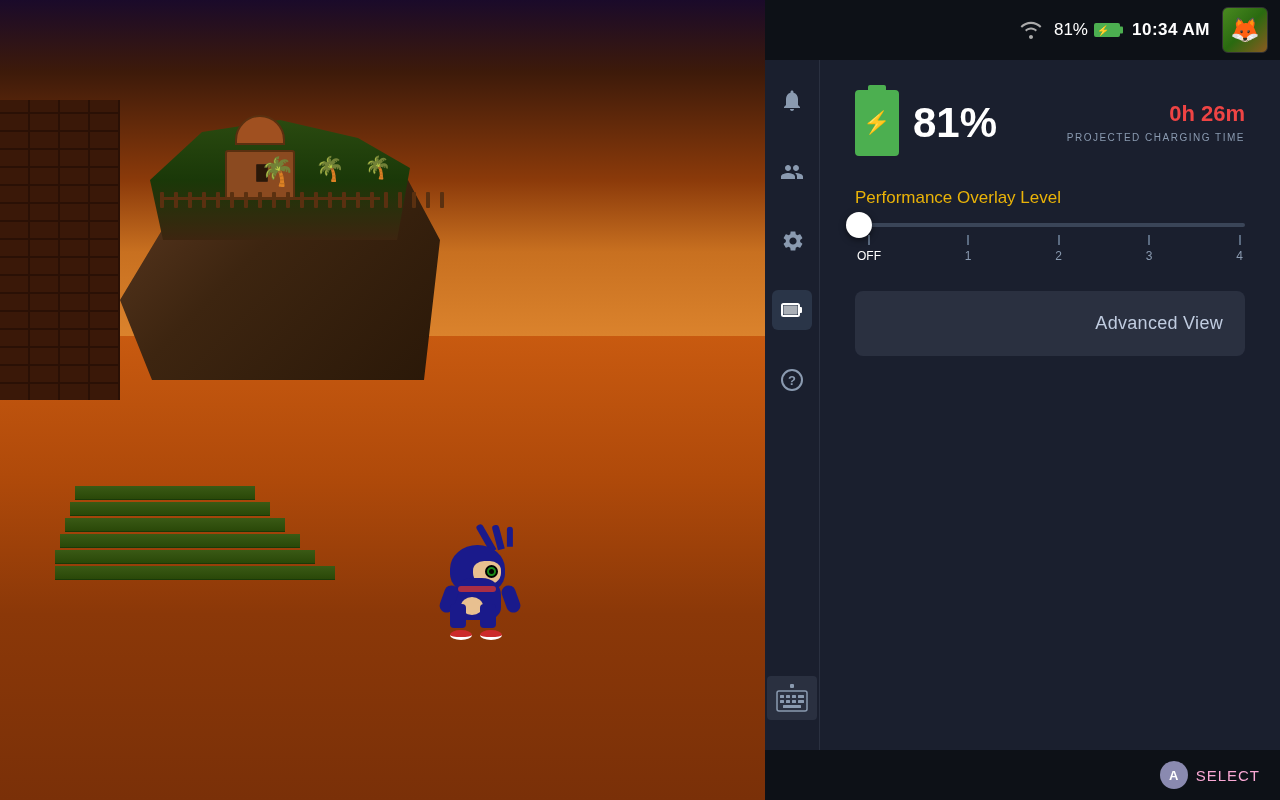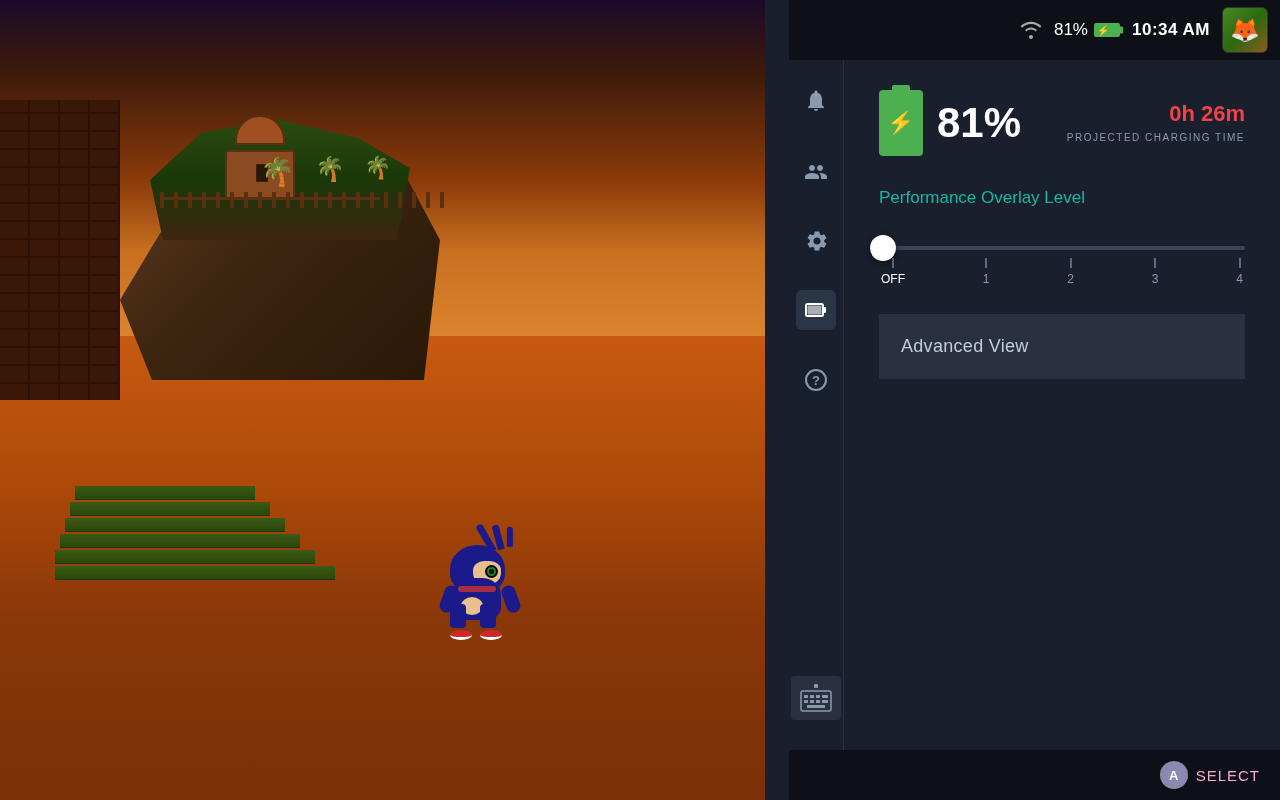--- a/index.html
+++ b/index.html
@@ -171,21 +171,20 @@
       height: 120px;
     }
 
     
     #right-panel {
       flex: 1;
       height: 800px;
       background: #1a1f2e;
       display: flex;
       flex-direction: column;
-      padding-left: 24px;
     }
 
     
     #status-bar {
       height: 60px;
       background: #0d1117;
       display: flex;
       align-items: center;
       justify-content: flex-end;
       padding: 0 12px;
@@ -377,22 +376,22 @@
     .charging-time-label {
       font-size: 10px;
       color: #8a9ab0;
       letter-spacing: 1.5px;
       text-transform: uppercase;
     }
 
     
     .overlay-label {
       font-size: 17px;
-      color: #14b8a6;
-      margin-bottom: 38px;
+      color: #eab308;
+      margin-bottom: 15px;
     }
 
     
     .slider-container {
       position: relative;
       margin-bottom: 8px;
       text-align: right;
     }
 
     .slider-track {
@@ -453,27 +452,27 @@
     .slider-tick-label.active {
       color: #fff;
     }
 
     
     .advanced-view-btn {
       width: 100%;
       padding: 22px;
       background: #2a3040;
       border: none;
-      border-radius: 1px;
+      border-radius: 8px;
       color: #c0cce0;
       font-size: 18px;
       font-weight: 500;
       cursor: pointer;
       margin-top: 20px;
-      text-align: left;
+      text-align: right;
       letter-spacing: 0.3px;
     }
 
     
     #bottom-bar {
       height: 50px;
       background: #0d1117;
       display: flex;
       align-items: center;
       justify-content: flex-end;

